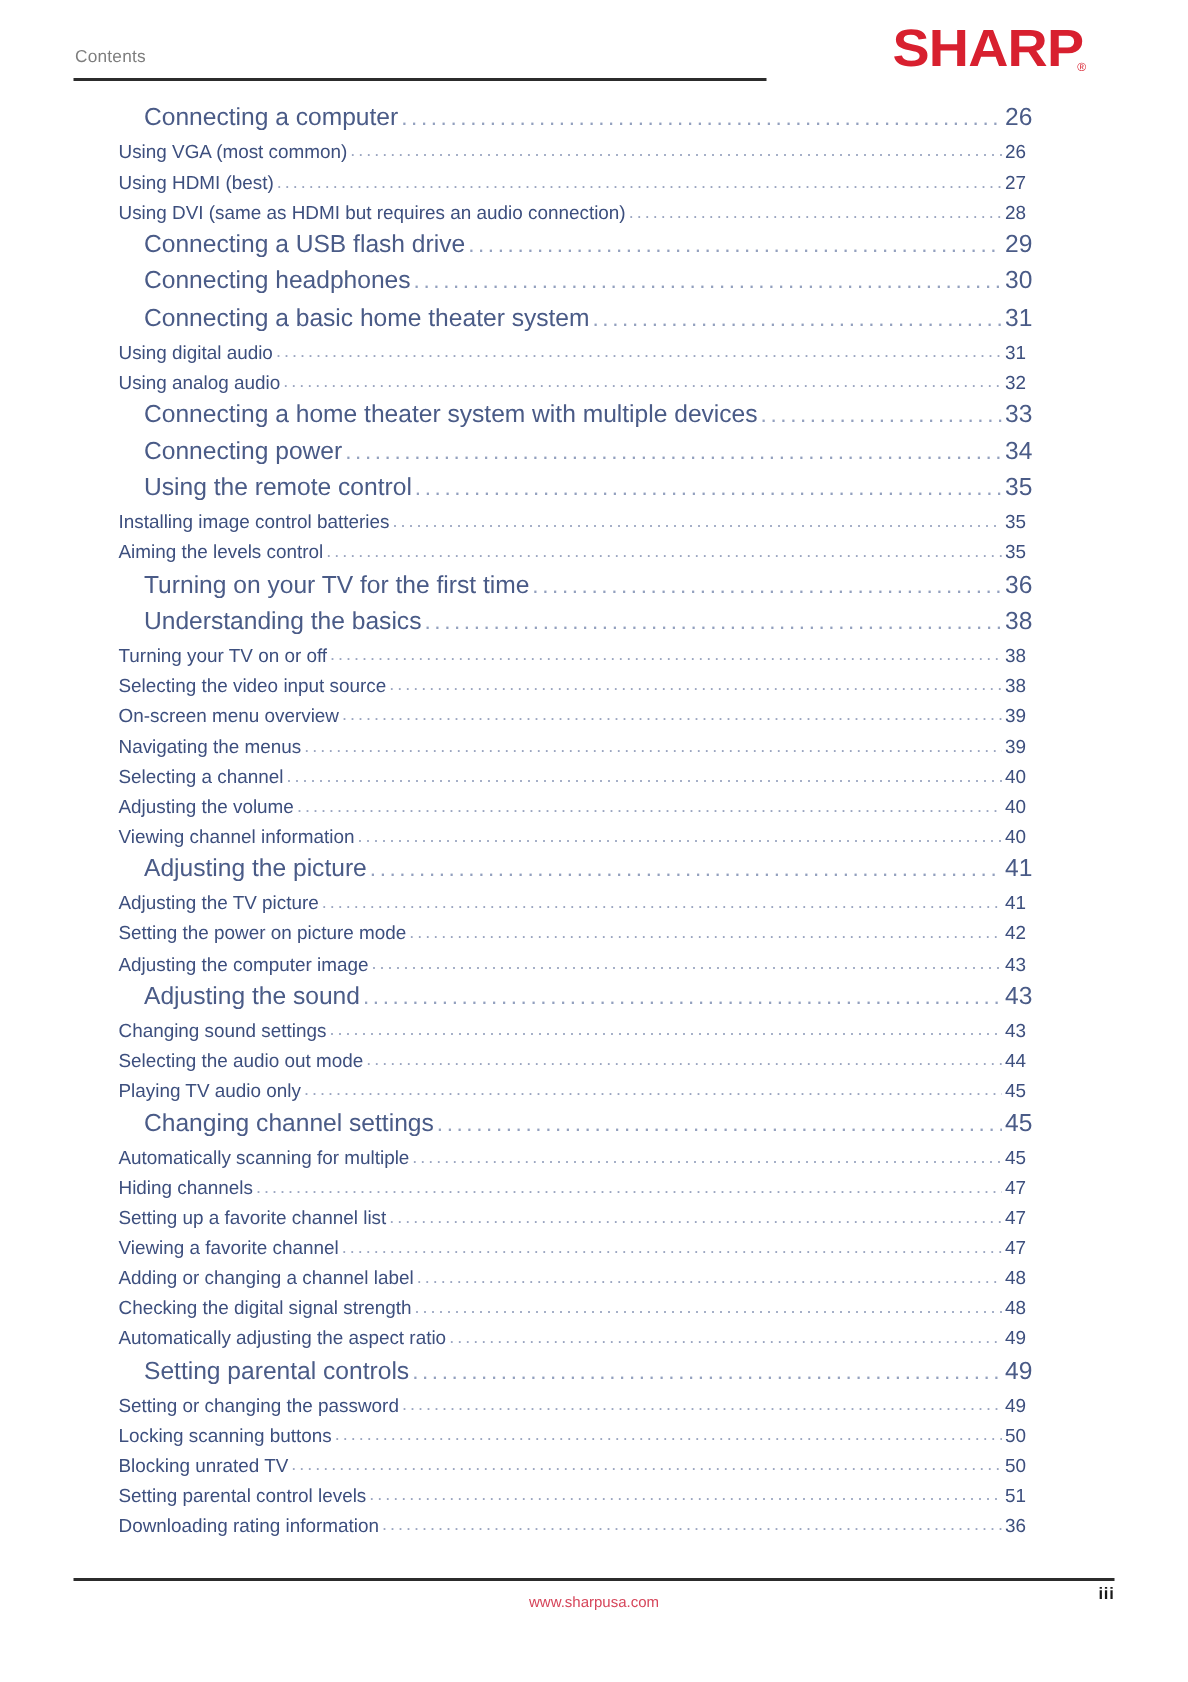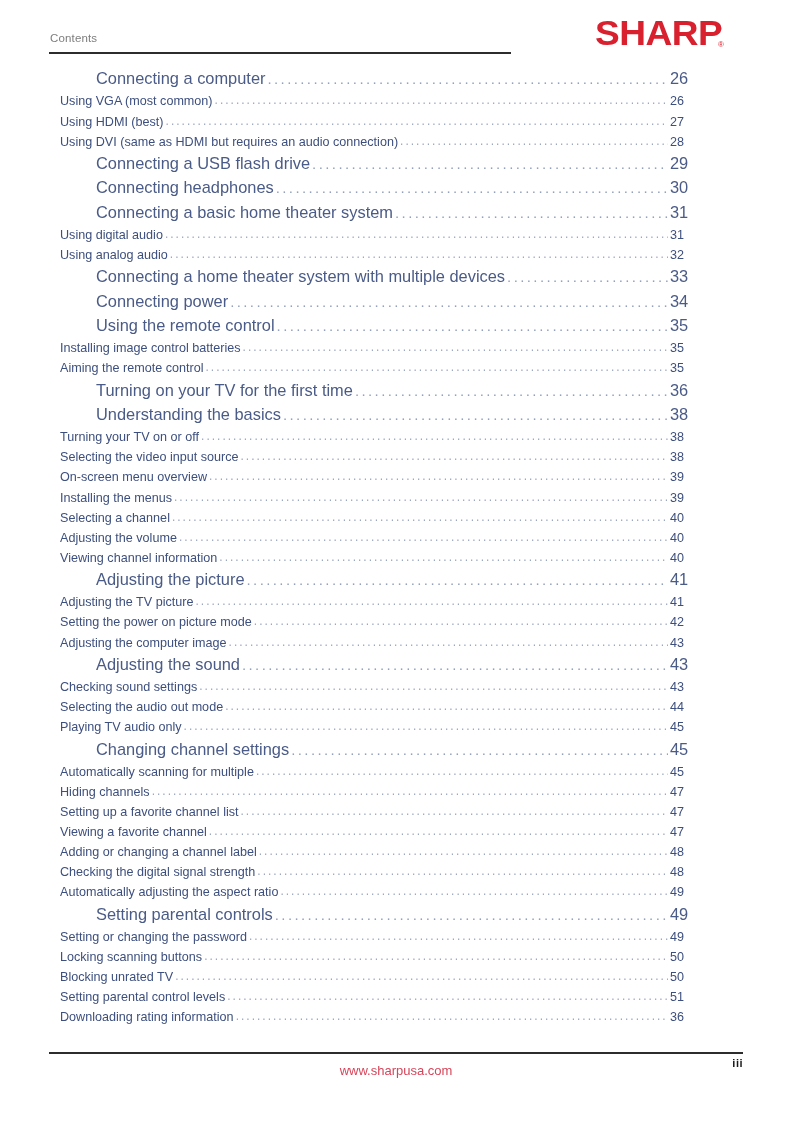--- a/index.html
+++ b/index.html
@@ -119,21 +119,21 @@
   }
   .lvl1 .page {
     font-size: 16.4px;
     color: #4a5b87;
     padding-left: 2px;
   }
 
   
   .lvl2 {
     height: 20.1px;
-    padding-left: 60px;
+    padding-left: 79px;
     font-size: 12.6px;
     color: #3d4f7e;
   }
   .lvl2 .leader {
     font-size: 12px;
     color: #9aa5c0;
     letter-spacing: 2px;
     position: relative;
     top: -1px;
   }
@@ -151,21 +151,21 @@
     width: 694px;
     height: 1.6px;
     background: #2c2c2c;
   }
   #footer-url {
     position: absolute;
     left: 0;
     top: 1063px;
     width: 792px;
     text-align: center;
-    font-size: 13px;
+    font-size: 10px;
     color: #d6455a;
   }
   #footer-page {
     position: absolute;
     right: 49px;
     top: 1057px;
     font-size: 11px;
     font-weight: bold;
     color: #1a1a1a;
     letter-spacing: 0.5px;
@@ -244,21 +244,21 @@
       <span class="title">Using the remote control</span>
       <span class="leader">................................................................................................................................................................</span>
       <span class="page">35</span>
     </div>
     <div class="entry lvl2">
       <span class="title">Installing image control batteries</span>
       <span class="leader">................................................................................................................................................................</span>
       <span class="page">35</span>
     </div>
     <div class="entry lvl2">
-      <span class="title">Aiming the remote control</span>
+      <span class="title">Aiming the levels control</span>
       <span class="leader">................................................................................................................................................................</span>
       <span class="page">35</span>
     </div>
     <div class="entry lvl1">
       <span class="title">Turning on your TV for the first time</span>
       <span class="leader">................................................................................................................................................................</span>
       <span class="page">36</span>
     </div>
     <div class="entry lvl1">
       <span class="title">Understanding the basics</span>
@@ -274,21 +274,21 @@
       <span class="title">Selecting the video input source</span>
       <span class="leader">................................................................................................................................................................</span>
       <span class="page">38</span>
     </div>
     <div class="entry lvl2">
       <span class="title">On-screen menu overview</span>
       <span class="leader">................................................................................................................................................................</span>
       <span class="page">39</span>
     </div>
     <div class="entry lvl2">
-      <span class="title">Installing the menus</span>
+      <span class="title">Navigating the menus</span>
       <span class="leader">................................................................................................................................................................</span>
       <span class="page">39</span>
     </div>
     <div class="entry lvl2">
       <span class="title">Selecting a channel</span>
       <span class="leader">................................................................................................................................................................</span>
       <span class="page">40</span>
     </div>
     <div class="entry lvl2">
       <span class="title">Adjusting the volume</span>
@@ -319,21 +319,21 @@
       <span class="title">Adjusting the computer image</span>
       <span class="leader">................................................................................................................................................................</span>
       <span class="page">43</span>
     </div>
     <div class="entry lvl1">
       <span class="title">Adjusting the sound</span>
       <span class="leader">................................................................................................................................................................</span>
       <span class="page">43</span>
     </div>
     <div class="entry lvl2">
-      <span class="title">Checking sound settings</span>
+      <span class="title">Changing sound settings</span>
       <span class="leader">................................................................................................................................................................</span>
       <span class="page">43</span>
     </div>
     <div class="entry lvl2">
       <span class="title">Selecting the audio out mode</span>
       <span class="leader">................................................................................................................................................................</span>
       <span class="page">44</span>
     </div>
     <div class="entry lvl2">
       <span class="title">Playing TV audio only</span>

